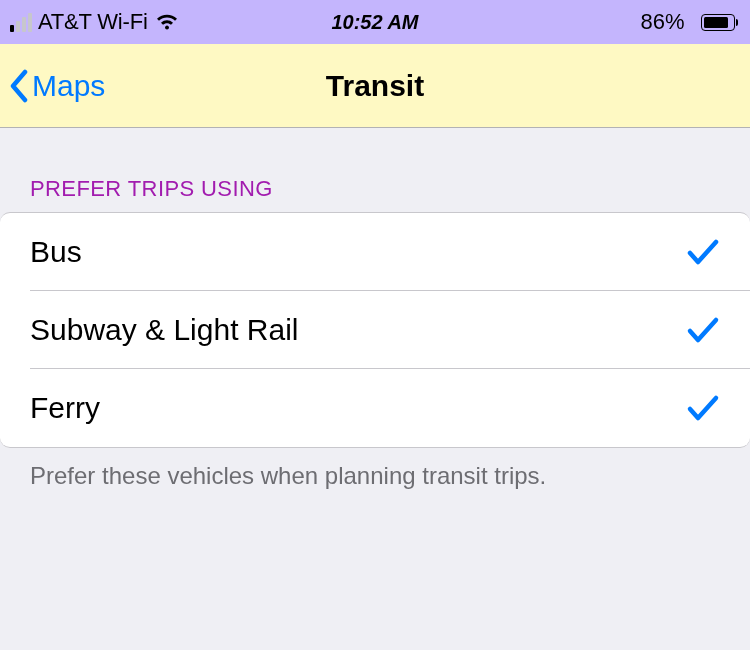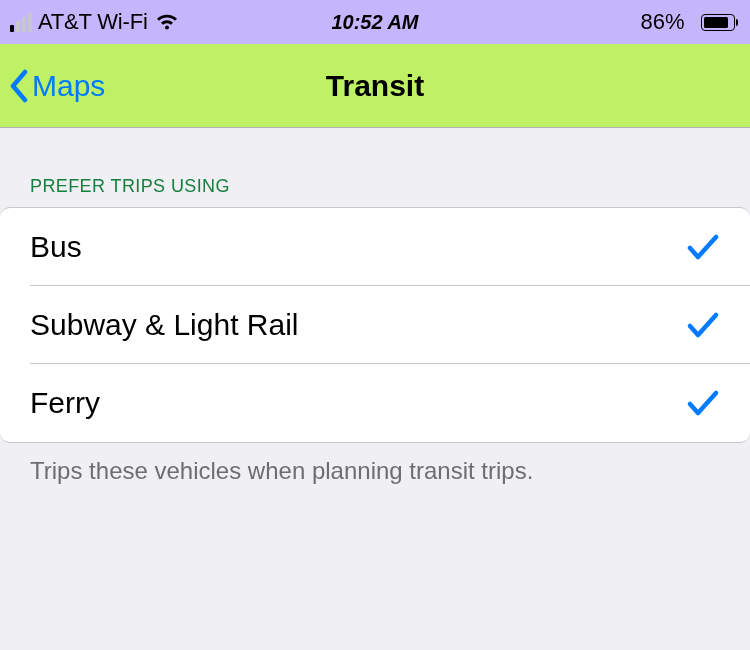--- a/index.html
+++ b/index.html
@@ -82,21 +82,21 @@
       width: 2.5px;
       height: 7px;
       background: #000;
       border-radius: 0 2px 2px 0;
       margin-left: 1px;
     }
 
     
     .nav-bar {
       height: 84px;
-      background: #bef264;
+      background: #fef9c3;
       border-bottom: 1px solid #b2b2b4;
       display: flex;
       align-items: center;
       position: relative;
       padding: 0 8px;
     }
     .back-button {
       display: flex;
       align-items: center;
       color: #007aff;
@@ -109,23 +109,23 @@
       left: 50%;
       transform: translateX(-50%);
       font-size: 30px;
       font-weight: 700;
       color: #000;
     }
 
     
     .section-header {
       padding: 48px 30px 10px 30px;
-      font-size: 18px;
+      font-size: 22px;
       letter-spacing: 0.4px;
-      color: #15803d;
+      color: #a21caf;
       text-transform: uppercase;
     }
 
     
     .list {
       background: #fff;
       border-top: 1px solid #c8c7cc;
       border-bottom: 1px solid #c8c7cc;
       border-radius: 10px;
     }
@@ -221,13 +221,13 @@
   <div class="list-row">
     <span>Ferry</span>
     <span class="check-icon">
       <svg width="34" height="30" viewBox="0 0 34 30">
           <polyline points="4,16 12,25 30,5" fill="none" stroke="#007aff" stroke-width="4.5" stroke-linecap="round" stroke-linejoin="round"></polyline>
         </svg>
     </span>
   </div>
 </div>
 
-<div class="section-footer">Trips these vehicles when planning transit trips.</div>
+<div class="section-footer">Prefer these vehicles when planning transit trips.</div>
 
 </body></html>

